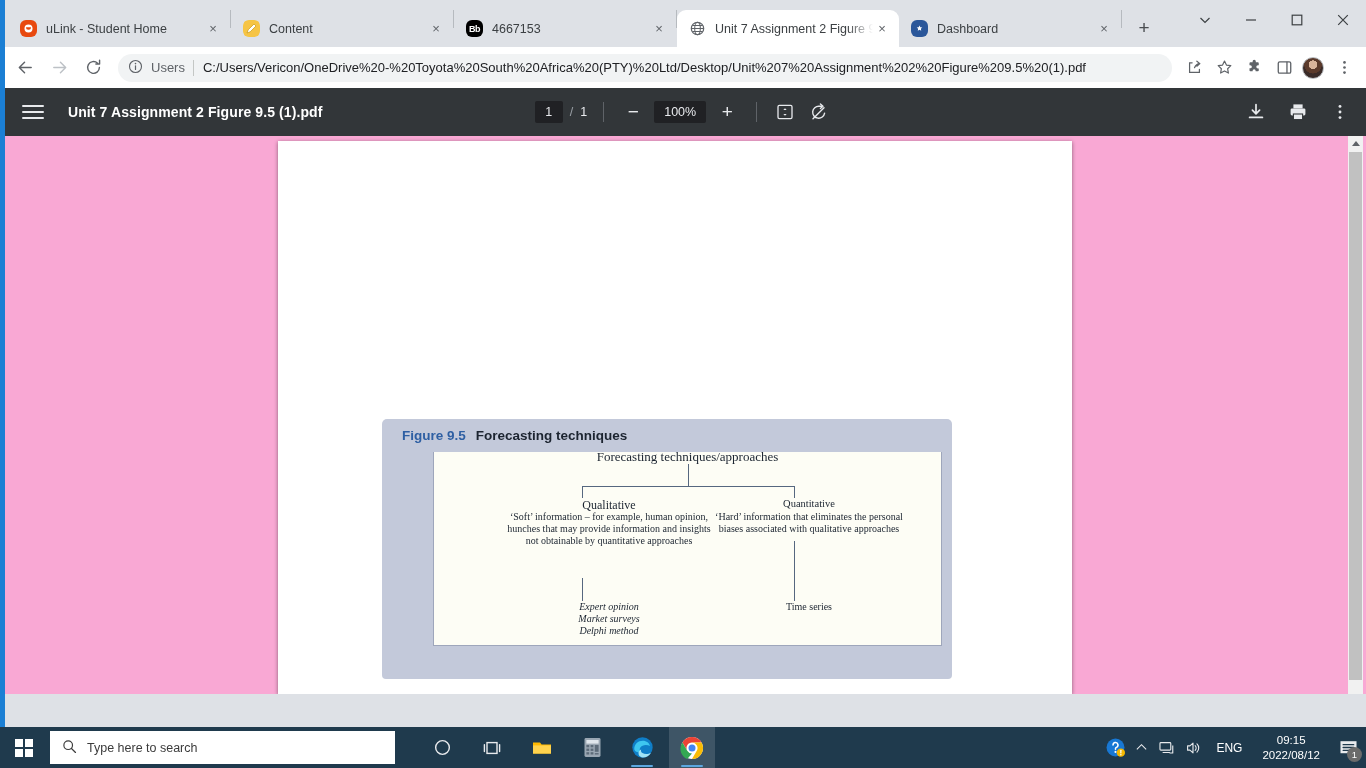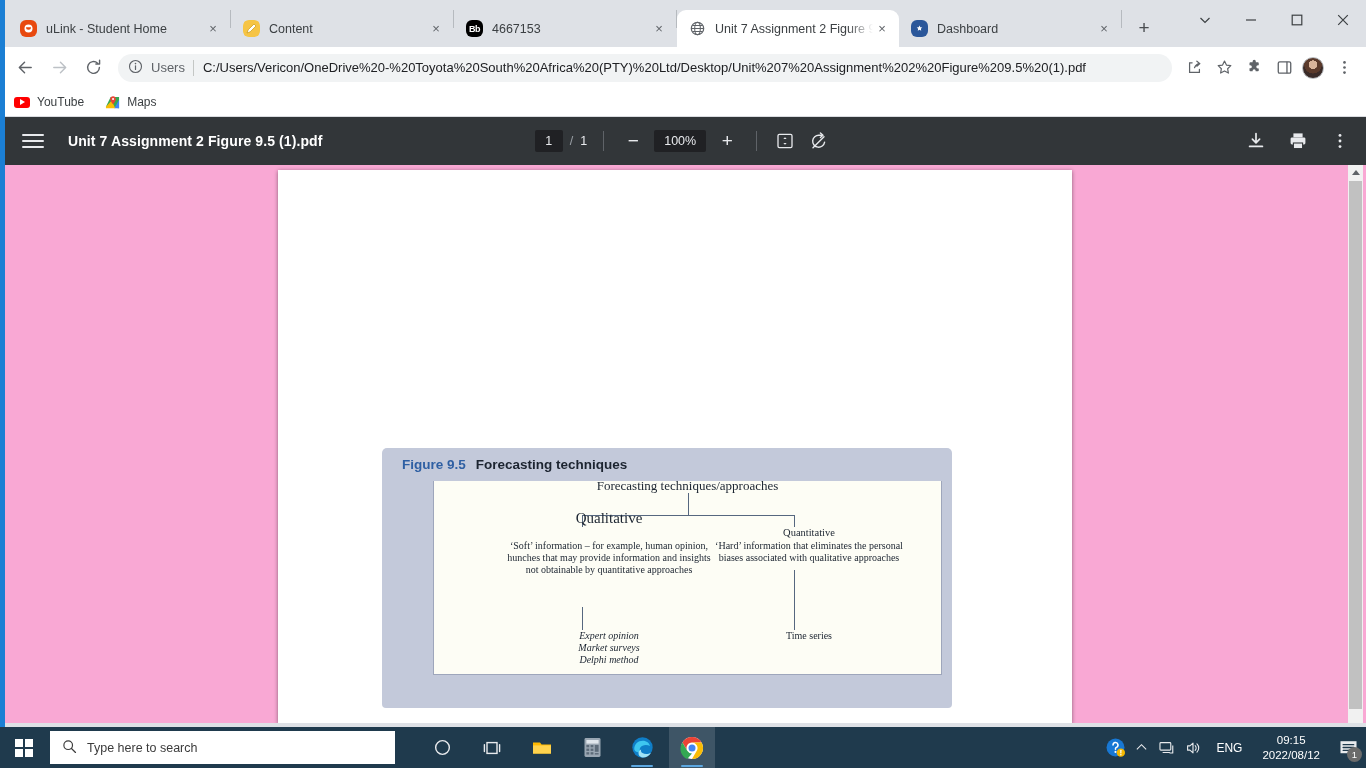--- a/index.html
+++ b/index.html
@@ -159,21 +159,21 @@
     background: #c3c9da; border-radius: 0 0 4px 4px;
   }
   .fig-inner {
     position: absolute; left: 51px; top: 11px; width: 509px; height: 216px;
     background: #fdfdf5; border: 1px solid #9ea6bb;
   }
 
   .diagram { position: relative; width: 100%; height: 100%; font-family: "Liberation Serif", serif; color: #1b2430; }
   .node { position: absolute; text-align: center; line-height: 1.18; }
   .n-root { left: 50%; transform: translateX(-50%); top: 18px; font-size: 13px; white-space: nowrap; }
-  .n-qual-t { left: 70px; top: 50px; width: 210px; font-size: 15px; }
+  .n-qual-t { left: 70px; top: 67px; width: 210px; font-size: 12px; }
   .n-qual-b { left: 70px; top: 80px; width: 210px; font-size: 10px; }
   .n-quan-t { left: 270px; top: 67px; width: 210px; font-size: 10.5px; }
   .n-quan-b { left: 270px; top: 80px; width: 210px; font-size: 10px; }
   .n-leaf-l { left: 70px; top: 170px; width: 210px; font-size: 10px; font-style: italic; }
   .n-leaf-r { left: 270px; top: 170px; width: 210px; font-size: 10px; }
   .ln { position: absolute; background: #56677f; }
   .ln-v { width: 1px; }
   .ln-h { height: 1px; }
 
   
@@ -349,40 +349,20 @@
       <div class="tb-icon">
         <svg width="17" height="17" viewBox="0 0 18 18">
             <circle cx="9" cy="3.6" r="1.4" fill="currentColor"></circle>
             <circle cx="9" cy="9" r="1.4" fill="currentColor"></circle>
             <circle cx="9" cy="14.4" r="1.4" fill="currentColor"></circle>
           </svg>
       </div>
     </div>
   </div>
 
-  <div class="bookmarks">
-    <div class="bm">
-      <span class="bm-ico">
-          <span class="yt"></span>
-        </span>
-      <span>YouTube</span>
-    </div>
-    <div class="bm">
-      <span class="bm-ico">
-        <svg width="15" height="15" viewBox="0 0 16 16">
-            <path d="M1 12.5L6 2h9v12z" fill="#34a853"></path>
-            <path d="M1 12.5L7 6l4 8H1z" fill="#fbbc04"></path>
-            <path d="M10 14L15 5v9z" fill="#4285f4"></path>
-            <path d="M8.6 1.2c1.7 0 3 1.3 3 3 0 2.2-3 5.6-3 5.6S5.6 6.4 5.6 4.2c0-1.7 1.3-3 3-3z" fill="#ea4335"></path>
-            <circle cx="8.6" cy="4.2" r="1.1" fill="#fff"></circle>
-          </svg>
-      </span>
-      <span>Maps</span>
-    </div>
-  </div>
 
   <div class="pdf-toolbar">
     <div class="hamburger">
         <span></span>
         <span></span>
         <span></span>
       </div>
     <div class="pdf-title">Unit 7 Assignment 2 Figure 9.5 (1).pdf</div>
 
     <div class="pdf-center">

